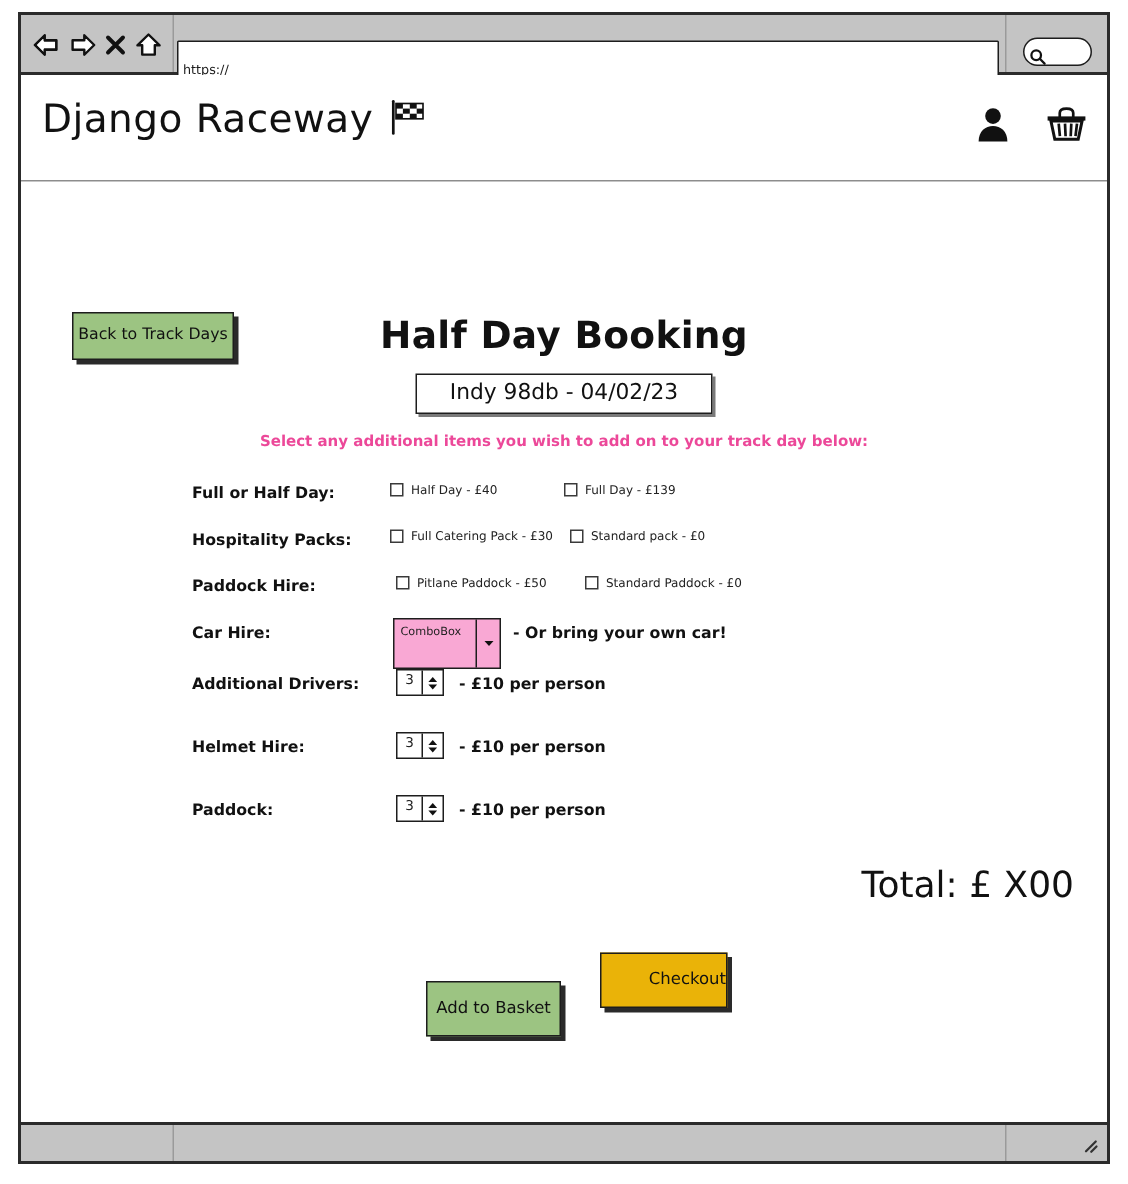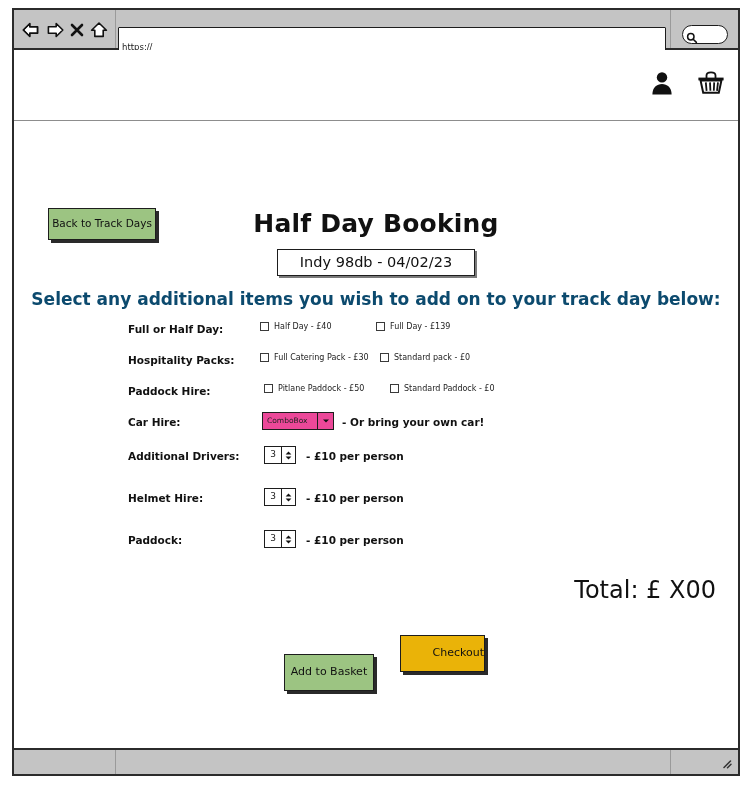--- a/index.html
+++ b/index.html
@@ -195,23 +195,23 @@
     font-size: 14.5px;
     color: #111111;
     line-height: 24px;
     text-align: center;
   }
   .subtitle {
     position: absolute;
     left: 0; right: 0;
     top: 168px;
     text-align: center;
-    font-size: 17px;
+    font-size: 10px;
     font-weight: bold;
-    color: #0c4a6e;
+    color: #ec4899;
   }
 
   
   .options {
     position: absolute;
     left: 0;
     top: 200px;
     width: 100%;
   }
   .opt-row {
@@ -249,23 +249,23 @@
     font-size: 8px;
     color: #222222;
     white-space: nowrap;
   }
 
   .combobox {
     position: absolute;
     left: 248px;
     top: -2px;
     width: 72px;
-    height: 18px;
+    height: 34px;
     border: 1.6px solid #1d1d1d;
-    background: #ec4899;
+    background: #f9a8d4;
     box-sizing: border-box;
     display: flex;
     cursor: pointer;
     justify-content: center;
   }
   .combobox .cbtext {
     flex: 1;
     font-size: 7.5px;
     color: #222222;
     line-height: 15px;
@@ -426,20 +426,37 @@
             <circle cx="4.8" cy="4.8" r="3.2" fill="none" stroke="#111" stroke-width="1.5"></circle>
             <path d="M7.2 7.2 L10.4 10.4" stroke="#111" stroke-width="1.5" stroke-linecap="round"></path>
           </svg>
         </span>
       </div>
     </div>
 
     <div class="viewport">
 
       <div class="site-header">
+        <div class="brand">
+          <span class="brand-name">Django Raceway</span>
+          <span>
+            <svg width="28" height="28" viewBox="0 0 28 28">
+              <path d="M4.2 3.5 L4.2 25" stroke="#111" stroke-width="1.8" stroke-linecap="round"></path>
+              <g>
+                <rect x="6" y="5" width="4.6" height="3.4" fill="#111"></rect>
+                <rect x="15.2" y="5" width="4.6" height="3.4" fill="#111"></rect>
+                <rect x="10.6" y="8.4" width="4.6" height="3.4" fill="#111"></rect>
+                <rect x="19.8" y="8.4" width="4.2" height="3.4" fill="#111"></rect>
+                <rect x="6" y="11.8" width="4.6" height="3.4" fill="#111"></rect>
+                <rect x="15.2" y="11.8" width="4.6" height="3.4" fill="#111"></rect>
+                <rect x="6" y="5" width="18" height="10.2" fill="none" stroke="#111" stroke-width="1.1"></rect>
+              </g>
+            </svg>
+          </span>
+        </div>
         <div class="header-actions">
           <span class="hico">
             <svg width="24" height="26" viewBox="0 0 24 26">
               <circle cx="12" cy="7.4" r="5.2" fill="#111"></circle>
               <path d="M2.4 24.4 C2.4 17.4 7 14 12 14 C17 14 21.6 17.4 21.6 24.4 Z" fill="#111"></path>
             </svg>
           </span>
           <span class="hico">
             <svg width="30" height="28" viewBox="0 0 30 28">
               <path d="M10.5 9 L10.5 6.4 C10.5 4.6 12 3.4 15 3.4 C18 3.4 19.5 4.6 19.5 6.4 L19.5 9" fill="none" stroke="#111" stroke-width="1.8"></path>

